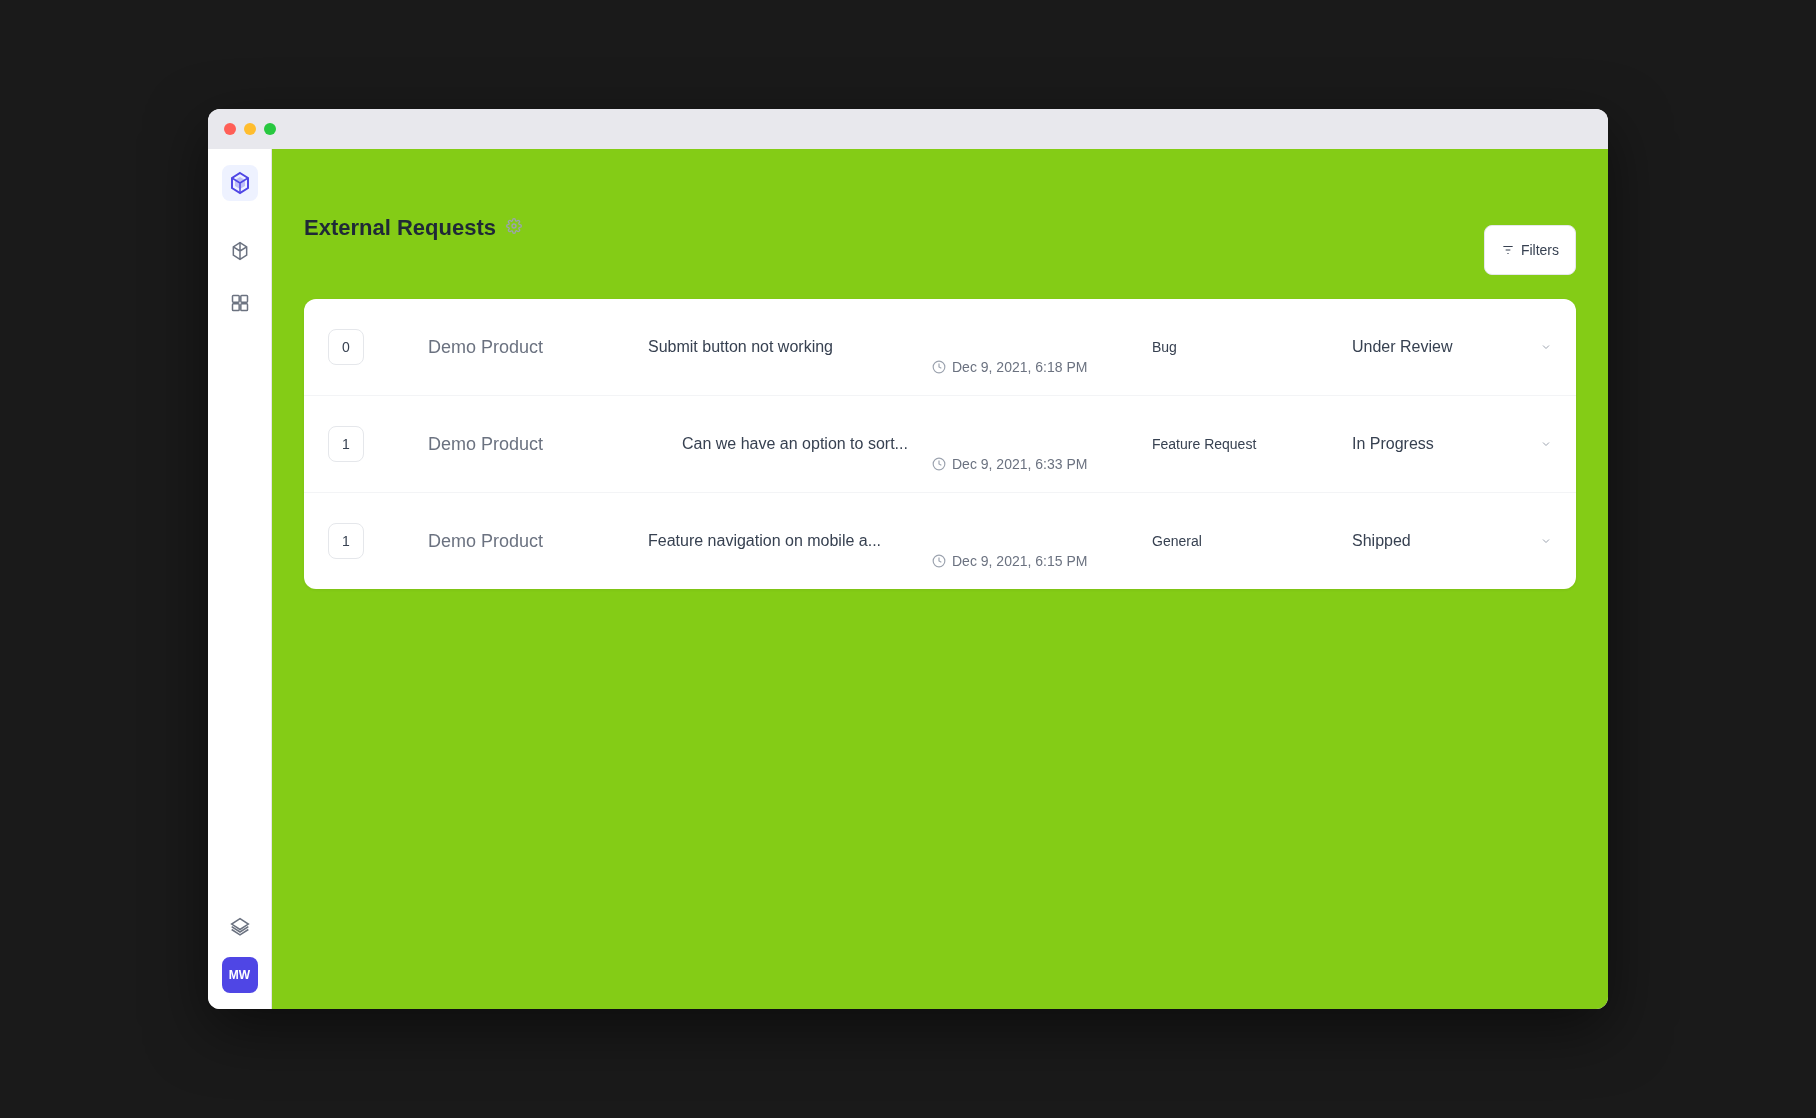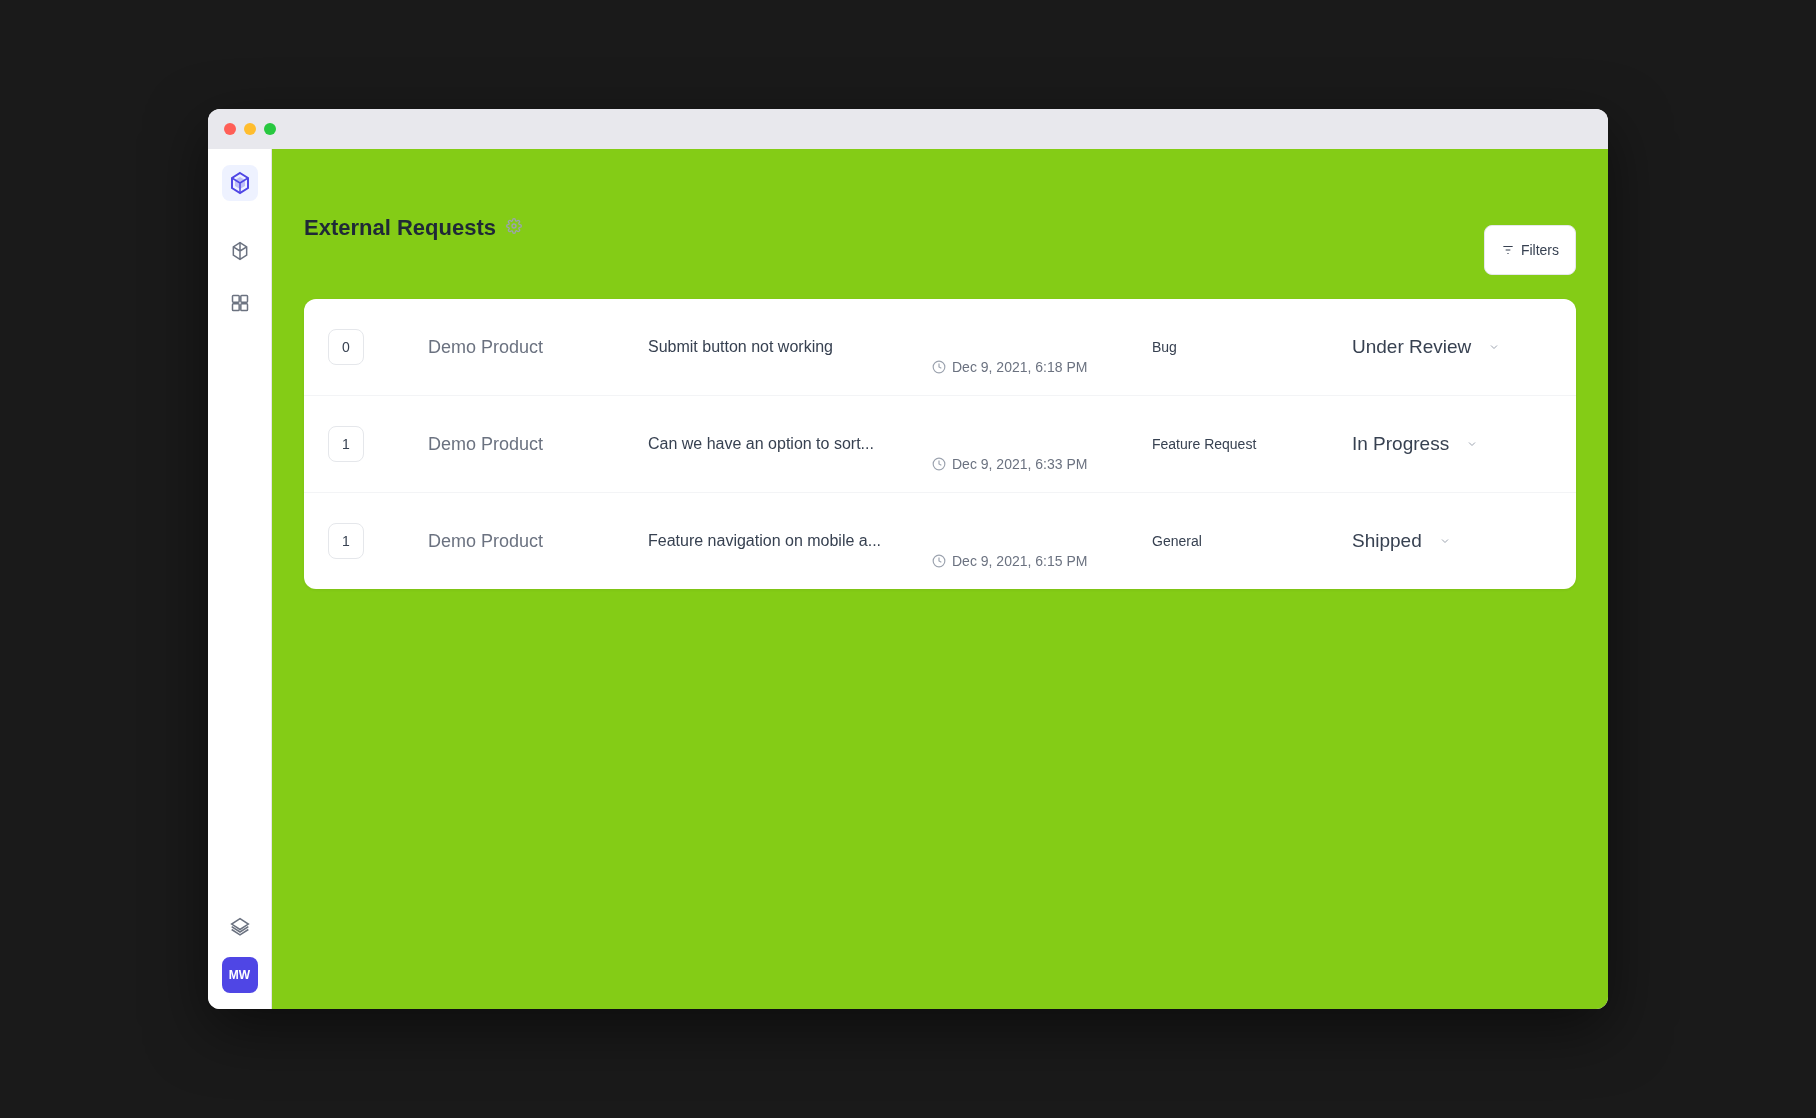--- a/index.html
+++ b/index.html
@@ -216,23 +216,24 @@
 
     .cell-type {
       font-size: 14px;
       color: #374151;
     }
 
     .status-dropdown {
       display: flex;
       align-items: center;
       gap: 17px;
-      font-size: 19px;
-      color: #374151;
-      cursor: pointer;
+      font-size: 16px;
+      color: #374151;
+      cursor: pointer;
+      justify-content: space-between;
     }
   </style>
 </head>
 <body>
 
 <div class="window">
 
   <div class="titlebar">
     <div class="traffic-light close"></div>
     <div class="traffic-light minimize"></div>
@@ -329,21 +330,21 @@
               <polyline points="6 9 12 15 18 9"></polyline>
             </svg>
           </div>
         </div>
 
         <div class="table-row">
           <div>
             <div class="vote-badge">1</div>
           </div>
           <div class="cell-product">Demo Product</div>
-          <div class="cell-text" style="cursor:pointer;">Can we have an option to sort...</div>
+          <div class="cell-text" style="cursor:pointer;margin-left:34px;">Can we have an option to sort...</div>
           <div class="cell-date">
             <svg width="14" height="14" viewBox="0 0 24 24" fill="none" stroke="#9ca3af" stroke-width="2">
               <circle cx="12" cy="12" r="10"></circle>
               <polyline points="12 6 12 12 16 14"></polyline>
             </svg>
             <span>Dec 9, 2021, 6:33 PM</span>
           </div>
           <div class="cell-type">Feature Request</div>
           <div class="status-dropdown">
             <span>In Progress</span>

